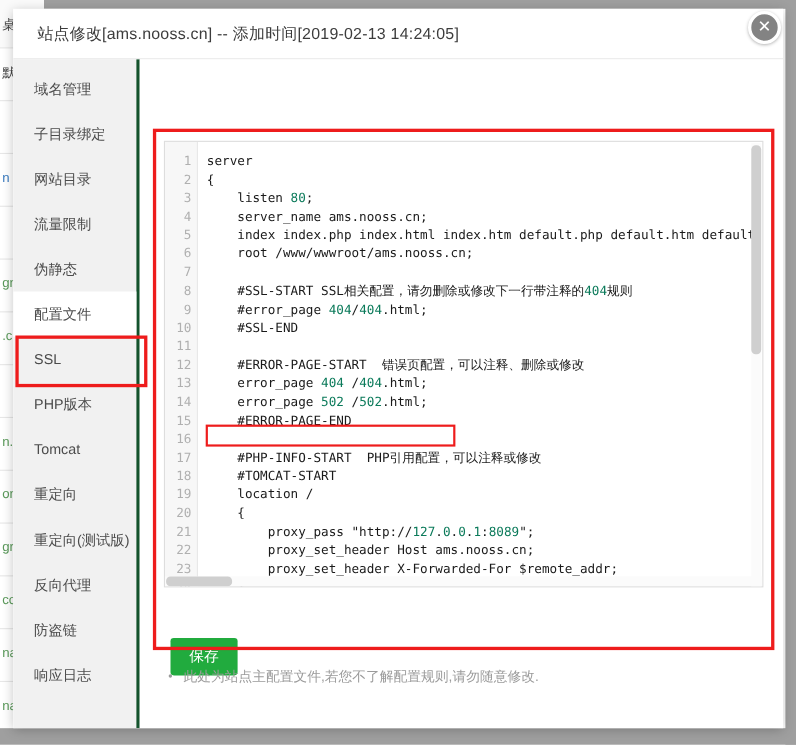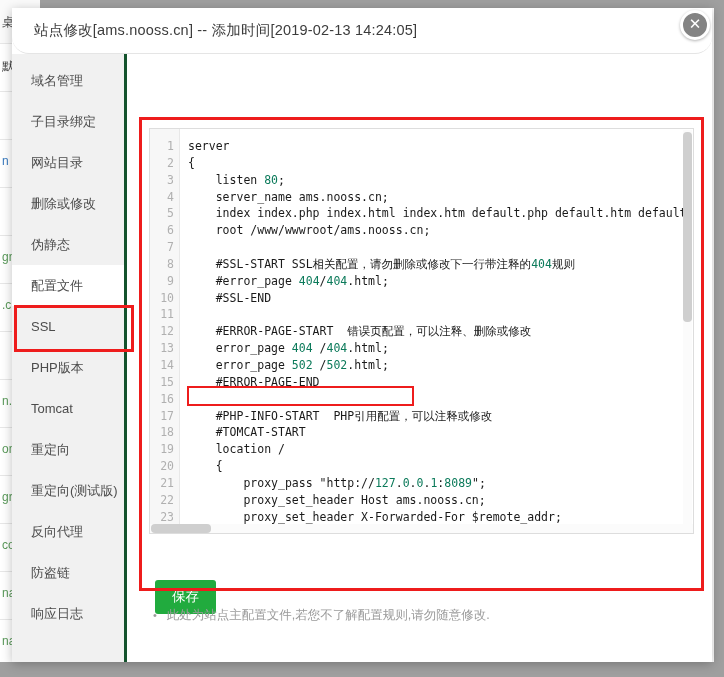--- a/index.html
+++ b/index.html
@@ -84,21 +84,20 @@
     overflow: hidden;
   }
   #modal-header {
     height: 46px;
     border-bottom: 1px solid #e5e5e5;
     background: #ffffff;
     display: flex;
     align-items: center;
     padding: 0 0 0 22px;
     box-sizing: border-box;
-    border-radius: 17px;
   }
   #modal-title {
     font-size: 14.5px;
     color: #3c3c3c;
     letter-spacing: 0.2px;
     white-space: nowrap;
   }
 
   #close-btn {
     position: absolute;
@@ -349,21 +348,21 @@
       <div class="side-item">
         <span>域名管理</span>
       </div>
       <div class="side-item">
         <span>子目录绑定</span>
       </div>
       <div class="side-item">
         <span>网站目录</span>
       </div>
       <div class="side-item">
-        <span>删除或修改</span>
+        <span>流量限制</span>
       </div>
       <div class="side-item">
         <span>伪静态</span>
       </div>
       <div class="side-item active">
         <span>配置文件</span>
       </div>
       <div class="side-item">
         <span>SSL</span>
       </div>

